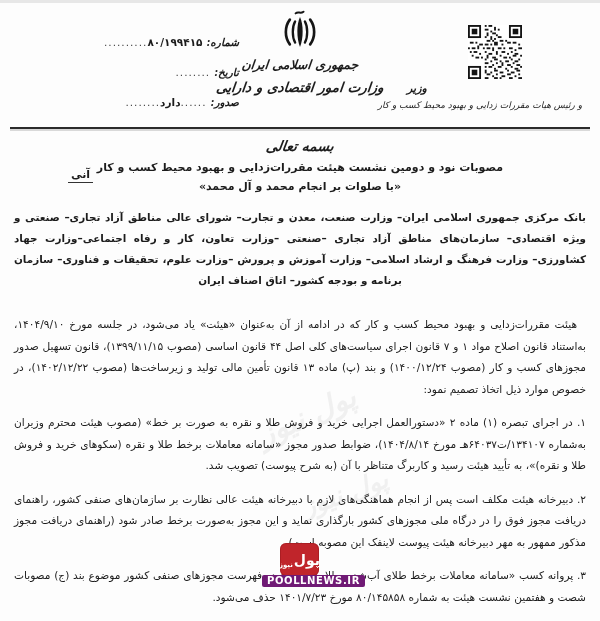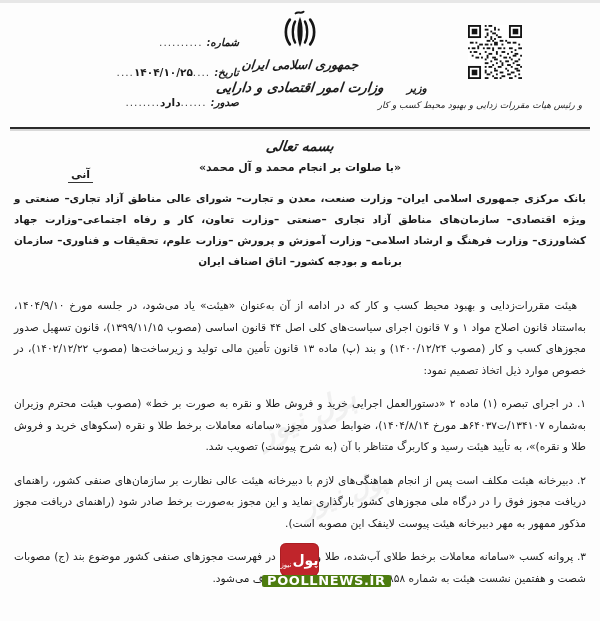--- a/index.html
+++ b/index.html
@@ -86,45 +86,45 @@
   .bg-wm.w1 { left:255px; top:395px; font-size:30px; transform:rotate(-24deg); }
   .bg-wm.w2 { left:300px; top:475px; font-size:26px; transform:rotate(-20deg); }
   .logo-wm { position:absolute; left:262px; top:540px; width:84px; height:46px; }
   .logo-badge {
     position:absolute; left:18px; top:0; width:39px; height:33px;
     background:#c0252b; border-radius:6px; color:#fff;
     display:flex; align-items:center; justify-content:center;
     direction:rtl; box-shadow:0 0 0 1px rgba(140,20,24,.4) inset;
   }
   .logo-badge .fa-main { font-weight:bold; font-size:14px; line-height:1; }
-  .logo-badge .fa-sub { font-weight:normal; font-size:7px; line-height:1; margin-right:1px; align-self:flex-end; padding-bottom:7px; }
+  .logo-badge .fa-sub { font-weight:bold; font-size:7px; line-height:1; margin-right:1px; align-self:flex-end; padding-bottom:7px; }
   .logo-ribbon {
     position:absolute; left:0; top:32px; height:12px; padding:0 5px;
-    background:#4d7c0f; color:#fff; font-weight:bold; font-size:13px;
+    background:#701a75; color:#fff; font-weight:bold; font-size:10px;
     letter-spacing:.6px; line-height:12px; border-radius:2px;
     font-family:"DejaVu Sans", sans-serif;
   }
 </style>
 </head>
 <body>
 
 <div class="page">
 
   <div class="header">
 
     <div class="hfields">
       <div class="hfield">
         <span class="lbl">شماره:</span>
         <span class="dots-before"></span>
+        <span class="val">۸۰/۱۹۹۴۱۵</span>
         <span class="dots">..........</span>
       </div>
       <div class="hfield">
         <span class="lbl">تاریخ:</span>
         <span class="dots-before">....</span>
-        <span class="val">۱۴۰۴/۱۰/۲۵</span>
         <span class="dots">....</span>
       </div>
       <div class="hfield">
         <span class="lbl">صدور:</span>
         <span class="dots-before">......</span>
         <span class="val">دارد</span>
         <span class="dots">........</span>
       </div>
     </div>
 
@@ -266,20 +266,21 @@
       <div class="signer-subtitle">و رئیس هیات مقررات زدایی و بهبود محیط کسب و کار</div>
     </div>
 
     <div class="header-rule"></div>
   </div>
 
   <div class="urgent">آنی</div>
 
   <div class="content">
     <div class="besmele">بسمه تعالی</div>
+    <div class="title1">مصوبات نود و دومین نشست هیئت مقررات‌زدایی و بهبود محیط کسب و کار</div>
     <div class="title2">«با صلوات بر انجام محمد و آل محمد»</div>
 
     <p class="recipients">بانک مرکزی جمهوری اسلامی ایران– وزارت صنعت، معدن و تجارت– شورای عالی مناطق آزاد تجاری– صنعتی و ویژه اقتصادی– سازمان‌های مناطق آزاد تجاری –صنعتی –وزارت تعاون، کار و رفاه اجتماعی–وزارت جهاد کشاورزی– وزارت فرهنگ و ارشاد اسلامی– وزارت آموزش و پرورش –وزارت علوم، تحقیقات و فناوری– سازمان برنامه و بودجه کشور– اتاق اصناف ایران</p>
 
     <p class="body-par">هیئت مقررات‌زدایی و بهبود محیط کسب و کار که در ادامه از آن به‌عنوان «هیئت» یاد می‌شود، در جلسه مورخ ۱۴۰۴/۹/۱۰، به‌استناد قانون اصلاح مواد ۱ و ۷ قانون اجرای سیاست‌های کلی اصل ۴۴ قانون اساسی (مصوب ۱۳۹۹/۱۱/۱۵)، قانون تسهیل صدور مجوزهای کسب و کار (مصوب ۱۴۰۰/۱۲/۲۴) و بند (پ) ماده ۱۳ قانون تأمین مالی تولید و زیرساخت‌ها (مصوب ۱۴۰۲/۱۲/۲۲)، در خصوص موارد ذیل اتخاذ تصمیم نمود:</p>
 
 
     <p class="item">۱. در اجرای تبصره (۱) ماده ۲ «دستورالعمل اجرایی خرید و فروش طلا و نقره به صورت بر خط» (مصوب هیئت محترم وزیران به‌شماره ۱۳۴۱۰۷/ت۶۴۰۳۷هـ مورخ ۱۴۰۴/۸/۱۴)، ضوابط صدور مجوز «سامانه معاملات برخط طلا و نقره (سکوهای خرید و فروش طلا و نقره)»، به تأیید هیئت رسید و کاربرگ متناظر با آن (به شرح پیوست) تصویب شد.</p>
     <p class="item">۲. دبیرخانه هیئت مکلف است پس از انجام هماهنگی‌های لازم با دبیرخانه هیئت عالی نظارت بر سازمان‌های صنفی کشور، راهنمای دریافت مجوز فوق را در درگاه ملی مجوزهای کشور بارگذاری نماید و این مجوز به‌صورت برخط صادر شود (راهنمای دریافت مجوز مذکور ممهور به مهر دبیرخانه هیئت پیوست لاینفک این مصوبه است).</p>
     <p class="item">۳. پروانه کسب «سامانه معاملات برخط طلای آب‌شده، طلا و جواهر» در فهرست مجوزهای صنفی کشور موضوع بند (ج) مصوبات شصت و هفتمین نشست هیئت به شماره ۸۰/۱۴۵۸۵۸ مورخ ۱۴۰۱/۷/۲۳ حذف می‌شود.</p>

